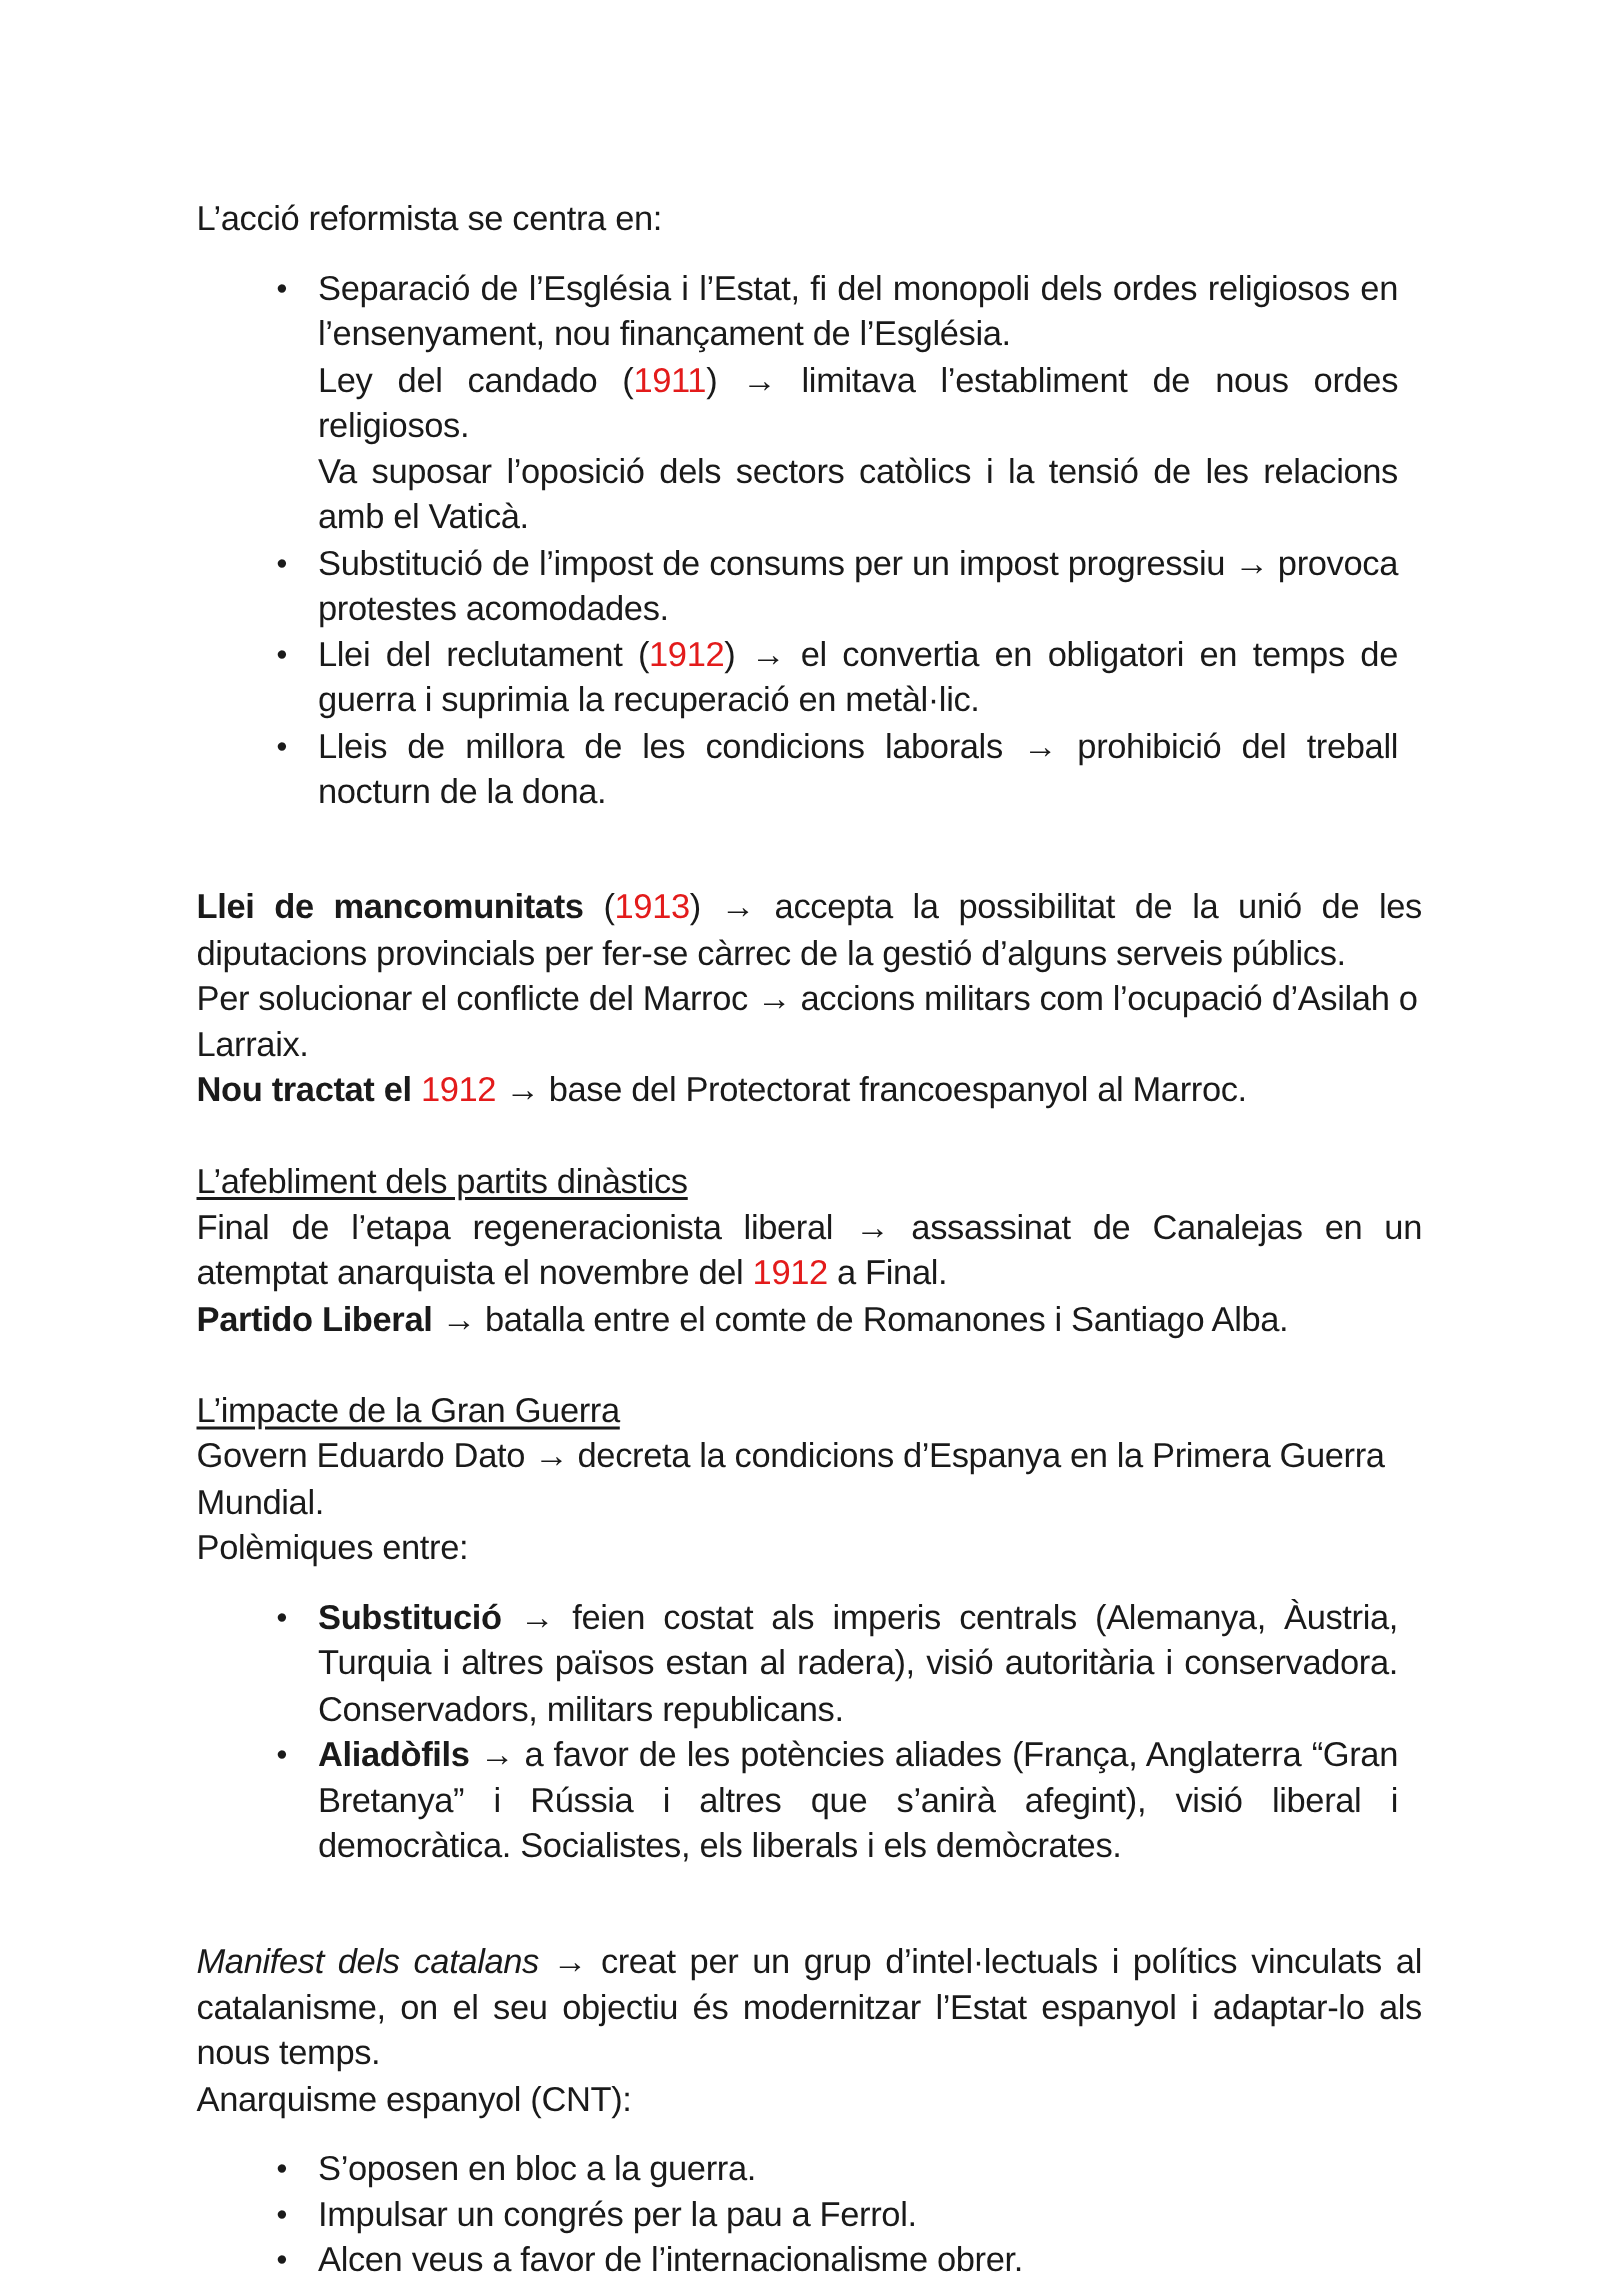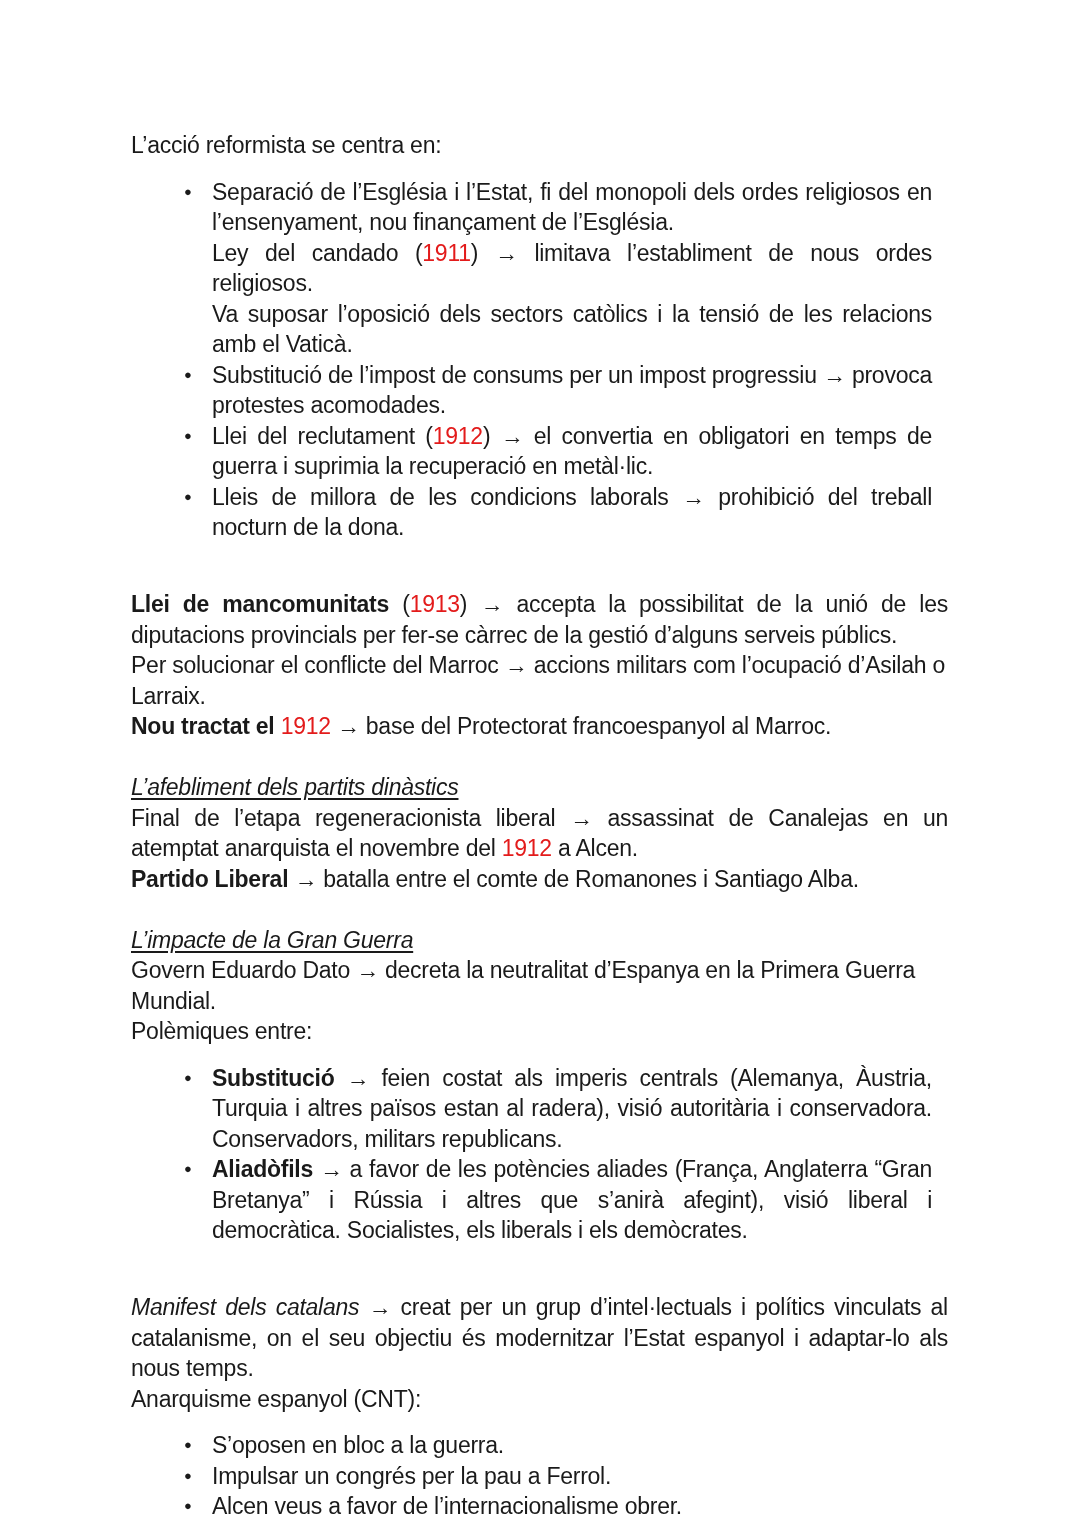--- a/index.html
+++ b/index.html
@@ -13,21 +13,21 @@
   .line { display: block; white-space: normal; }
   .j { text-align: justify; text-align-last: left; }
   ul { margin: 16px; padding: 0; list-style: none; }
   li { position: relative; padding-left: 65px; }
   li::before {
     content: "\25CF"; position: absolute; left: 37px; top: 0;
     font-size: 13px; color: #1a1a1a;
   }
   .red { color: #e31b1b; }
   b { font-weight: bold; }
-  .u { text-decoration: underline; text-underline-offset: 3px; font-style: italic; }
+  .u { text-decoration: underline; text-underline-offset: 3px; }
   .gap { height: 30.5px; }
   i { font-style: italic; }
 </style>
 </head>
 <body>
 
 <div class="page">
 
   <div class="line">L’acció reformista se centra en:</div>
   <ul>
@@ -43,27 +43,27 @@
 
   <div class="gap"></div>
 
   <div class="line j"><b>Llei de mancomunitats</b><span> (</span><span class="red">1913</span><span>) → accepta la possibilitat de la unió de les diputacions provincials per fer-se càrrec de la gestió d’alguns serveis públics.</span></div>
   <div class="line">Per solucionar el conflicte del Marroc → accions militars com l’ocupació d’Asilah o Larraix.</div>
   <div class="line"><b>Nou tractat el </b><span class="red">1912</span><span> → base del Protectorat francoespanyol al Marroc.</span></div>
 
   <div class="gap"></div>
 
   <div class="line u">L’afebliment dels partits dinàstics</div>
-  <div class="line j"><span>Final de l’etapa regeneracionista liberal → assassinat de Canalejas en un atemptat anarquista el novembre del </span><span class="red">1912</span><span> a Alcen.</span></div>
+  <div class="line j"><span>Final de l’etapa regeneracionista liberal → assassinat de Canalejas en un atemptat anarquista el novembre del </span><span class="red">1912</span><span> a Final.</span></div>
   <div class="line"><b>Partido Liberal</b><span> → batalla entre el comte de Romanones i Santiago Alba.</span></div>
 
   <div class="gap"></div>
 
   <div class="line u">L’impacte de la Gran Guerra</div>
-  <div class="line">Govern Eduardo Dato → decreta la neutralitat d’Espanya en la Primera Guerra Mundial.</div>
+  <div class="line">Govern Eduardo Dato → decreta la condicions d’Espanya en la Primera Guerra Mundial.</div>
   <div class="line">Polèmiques entre:</div>
   <ul>
     <li class="j"><b>Substitució</b><span> → feien costat als imperis centrals (Alemanya, Àustria, Turquia i altres països estan al radera), visió autoritària i conservadora. Conservadors, militars republicans.</span></li>
     <li class="j"><b>Aliadòfils</b><span> → a favor de les potències aliades (França, Anglaterra “Gran Bretanya” i Rússia i altres que s’anirà afegint), visió liberal i democràtica. Socialistes, els liberals i els demòcrates.</span></li>
   </ul>
 
   <div class="gap"></div>
 
   <div class="line j"><i>Manifest dels catalans</i><span> → creat per un grup d’intel·lectuals i polítics vinculats al catalanisme, on el seu objectiu és modernitzar l’Estat espanyol i adaptar-lo als nous temps.</span></div>
   <div class="line">Anarquisme espanyol (CNT):</div>

